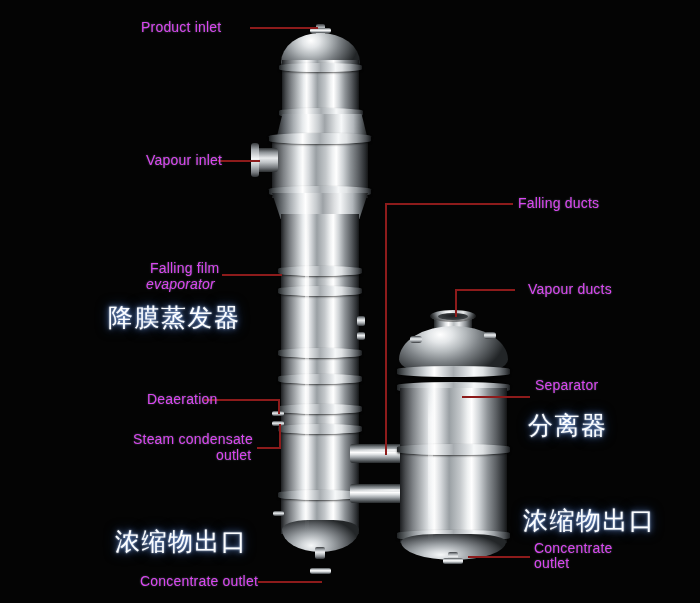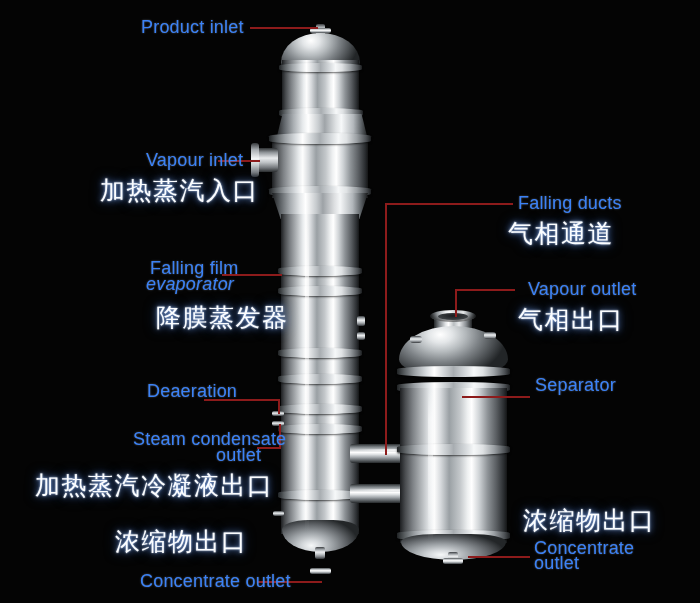--- a/index.html
+++ b/index.html
@@ -5,21 +5,21 @@
   html,body{margin:0;padding:0;background:#000;}
   body{
     width:700px;height:603px;overflow:hidden;position:relative;
     font-family:"Liberation Sans","DejaVu Sans",sans-serif;
     background:#040404;
   }
   #stage{position:absolute;inset:0;width:700px;height:603px;}
 
   
   .lbl-en{
-    position:absolute;color:#3b82f6;font-size:18px;line-height:15px;
+    position:absolute;color:#d946ef;font-size:14px;line-height:15px;
     letter-spacing:.2px;white-space:pre;
     text-shadow:0 0 2px rgba(180,190,210,.45);
   }
   .lbl-cn{
     position:absolute;color:#fbfdff;font-size:25px;line-height:29px;
     letter-spacing:1.5px;white-space:pre;font-weight:500;
     text-shadow:0 0 6px rgba(120,170,255,.85),0 0 13px rgba(60,120,230,.55),0 0 2px rgba(255,255,255,.9);
   }
 
   
@@ -187,40 +187,37 @@
   <div class="leader h" style="left:455px;top:289px;width:60px;"></div>
   <div class="leader v" style="left:455px;top:289px;height:28px;"></div>
 
   <div class="leader h" style="left:462px;top:396px;width:68px;"></div>
 
   <div class="leader h" style="left:468px;top:556px;width:62px;"></div>
 
   <div class="lbl-en" style="left:141px;top:20px;">Product inlet</div>
 
   <div class="lbl-en" style="left:146px;top:153px;">Vapour inlet</div>
-  <div class="lbl-cn" style="left:100px;top:176px;">加热蒸汽入口</div>
 
   <div class="lbl-en" style="left:150px;top:261px;">Falling film</div>
   <div class="lbl-en" style="left:146px;top:277px;font-style:italic;">evaporator</div>
-  <div class="lbl-cn" style="left:108px;top:303px;margin-left:48px;">降膜蒸发器</div>
-
-  <div class="lbl-en" style="left:147px;top:384px;">Deaeration</div>
+  <div class="lbl-cn" style="left:108px;top:303px;">降膜蒸发器</div>
+
+  <div class="lbl-en" style="left:147px;top:392px;">Deaeration</div>
 
   <div class="lbl-en" style="left:133px;top:432px;">Steam condensate</div>
   <div class="lbl-en" style="left:216px;top:448px;">outlet</div>
-  <div class="lbl-cn" style="left:35px;top:471px;">加热蒸汽冷凝液出口</div>
 
   <div class="lbl-cn" style="left:115px;top:527px;">浓缩物出口</div>
   <div class="lbl-en" style="left:140px;top:574px;">Concentrate outlet</div>
 
   <div class="lbl-en" style="left:518px;top:196px;">Falling ducts</div>
-  <div class="lbl-cn" style="left:508px;top:219px;">气相通道</div>
-
-  <div class="lbl-en" style="left:528px;top:282px;">Vapour outlet</div>
-  <div class="lbl-cn" style="left:518px;top:305px;">气相出口</div>
+
+  <div class="lbl-en" style="left:528px;top:282px;">Vapour ducts</div>
 
   <div class="lbl-en" style="left:535px;top:378px;">Separator</div>
+  <div class="lbl-cn" style="left:528px;top:411px;">分离器</div>
 
   <div class="lbl-cn" style="left:523px;top:506px;">浓缩物出口</div>
   <div class="lbl-en" style="left:534px;top:541px;">Concentrate</div>
   <div class="lbl-en" style="left:534px;top:556px;">outlet</div>
 
 </div>
 
 </body></html>

